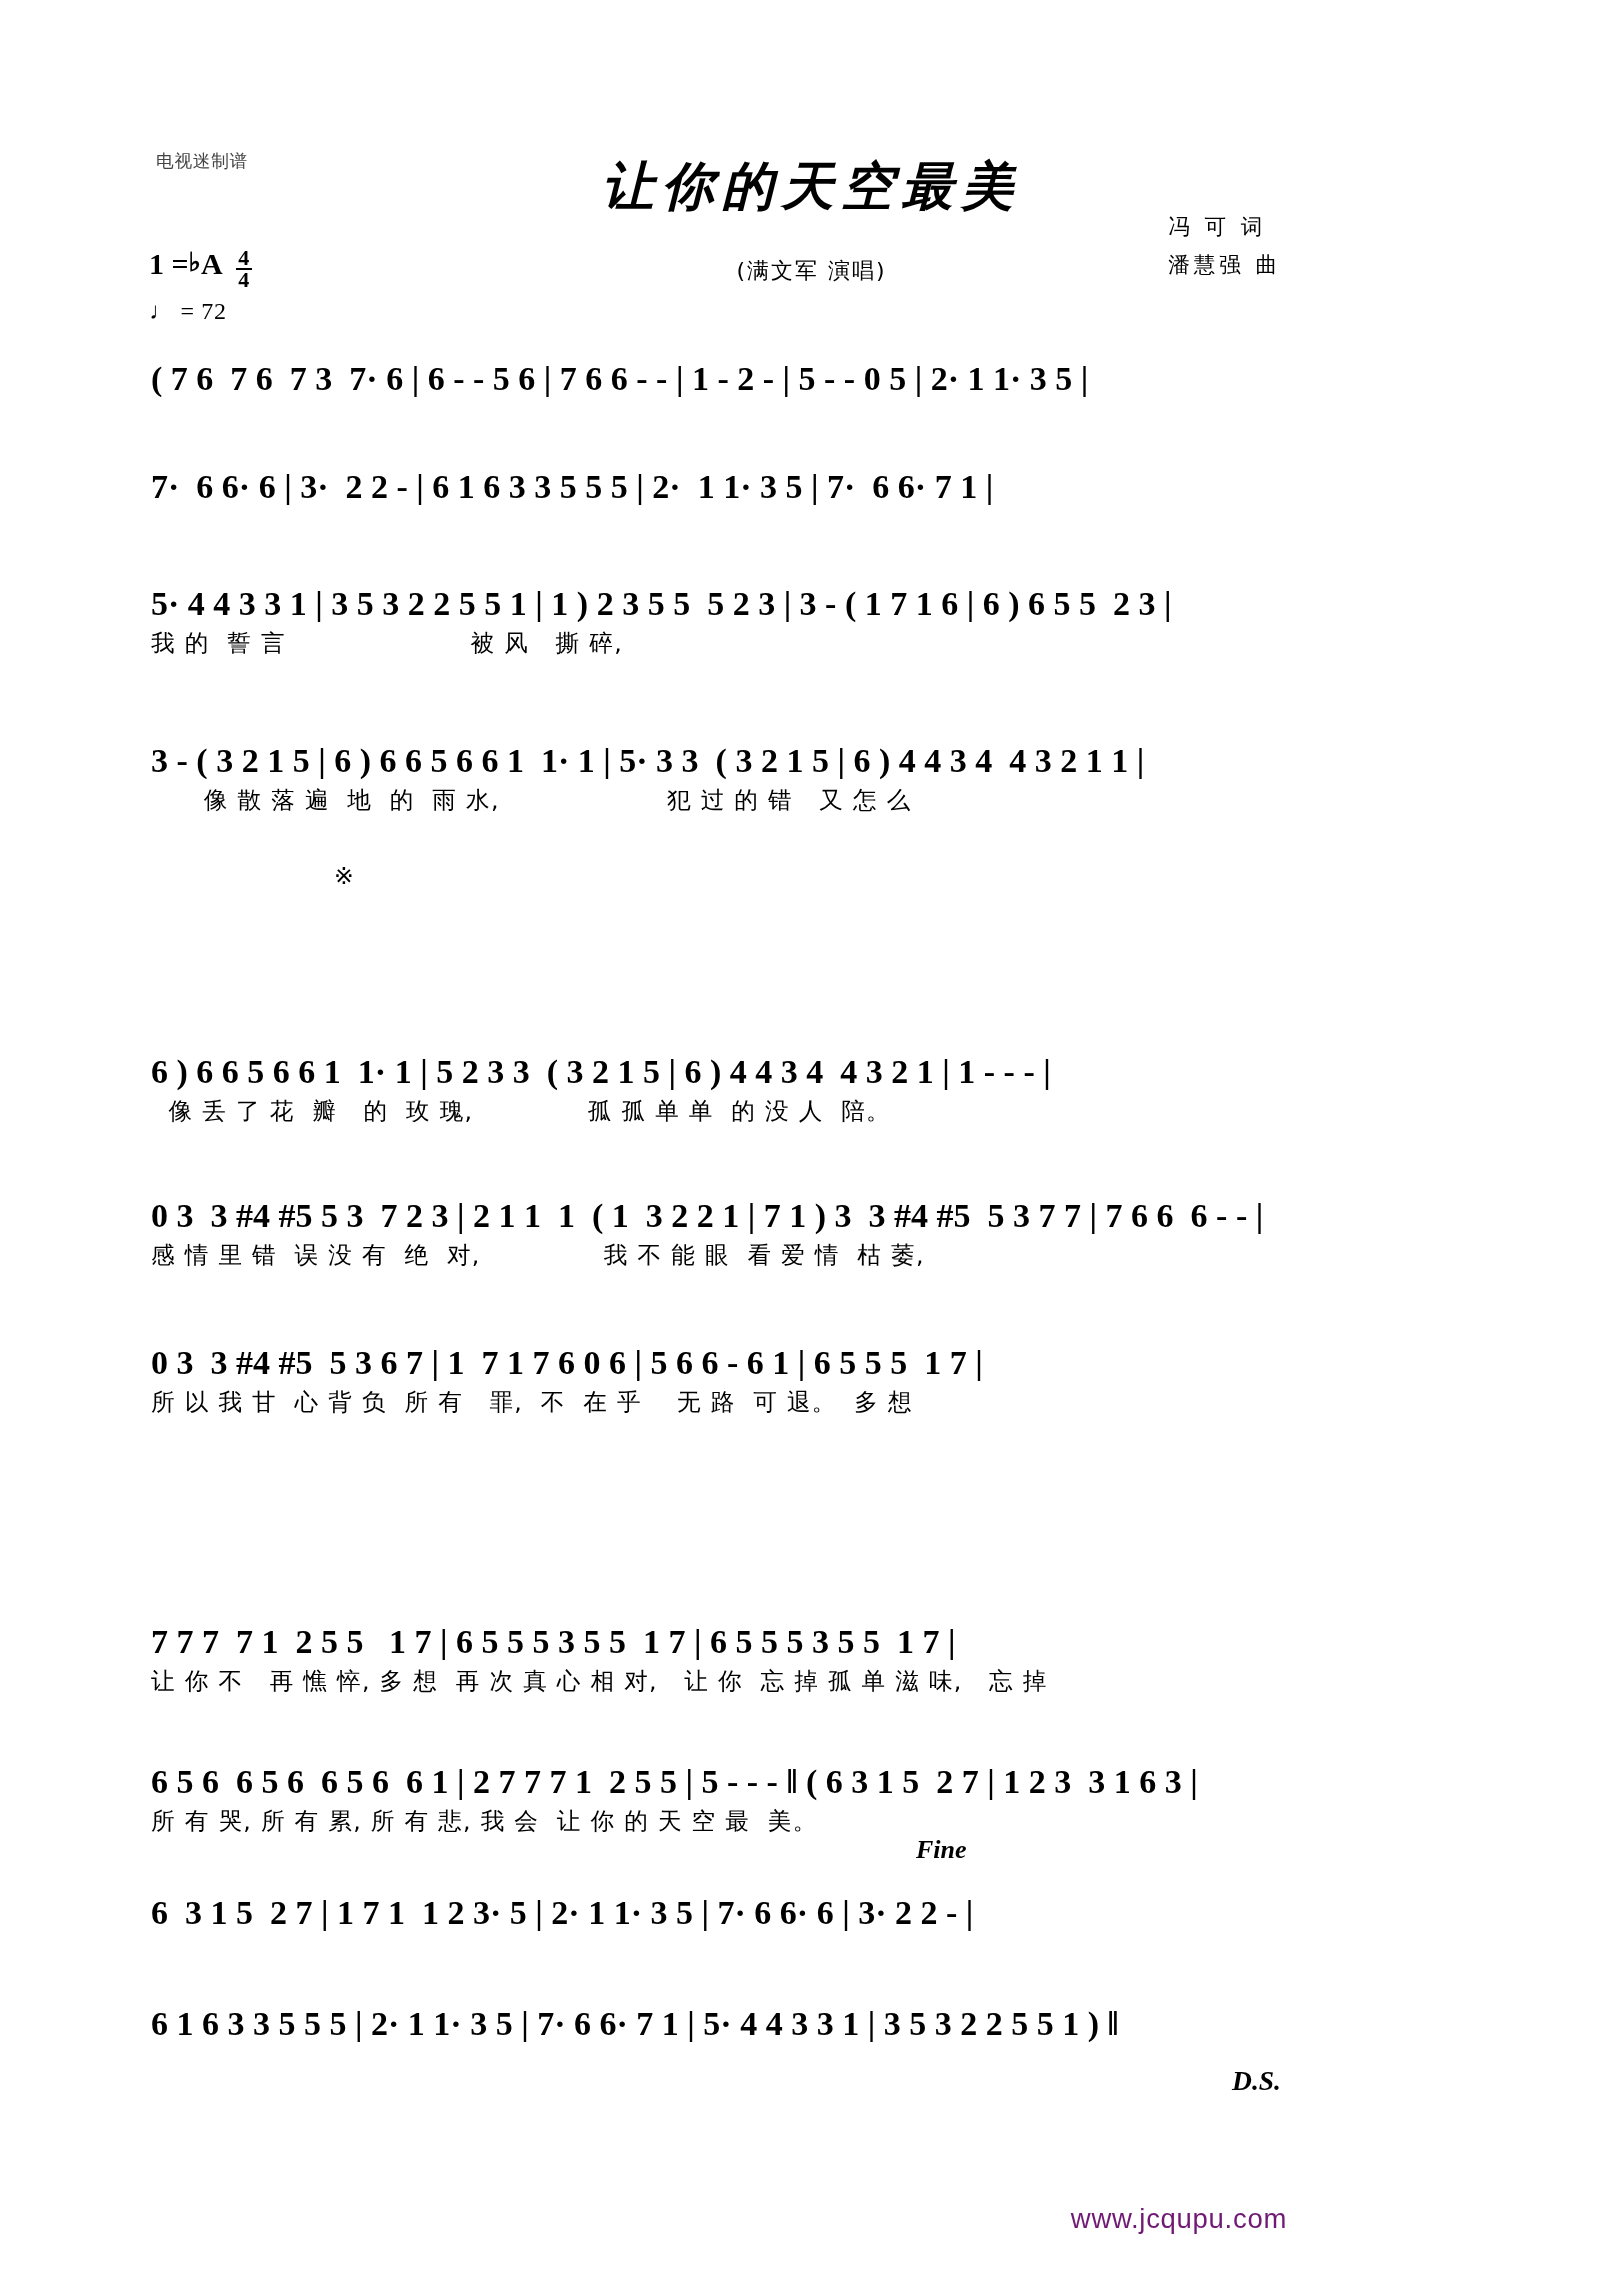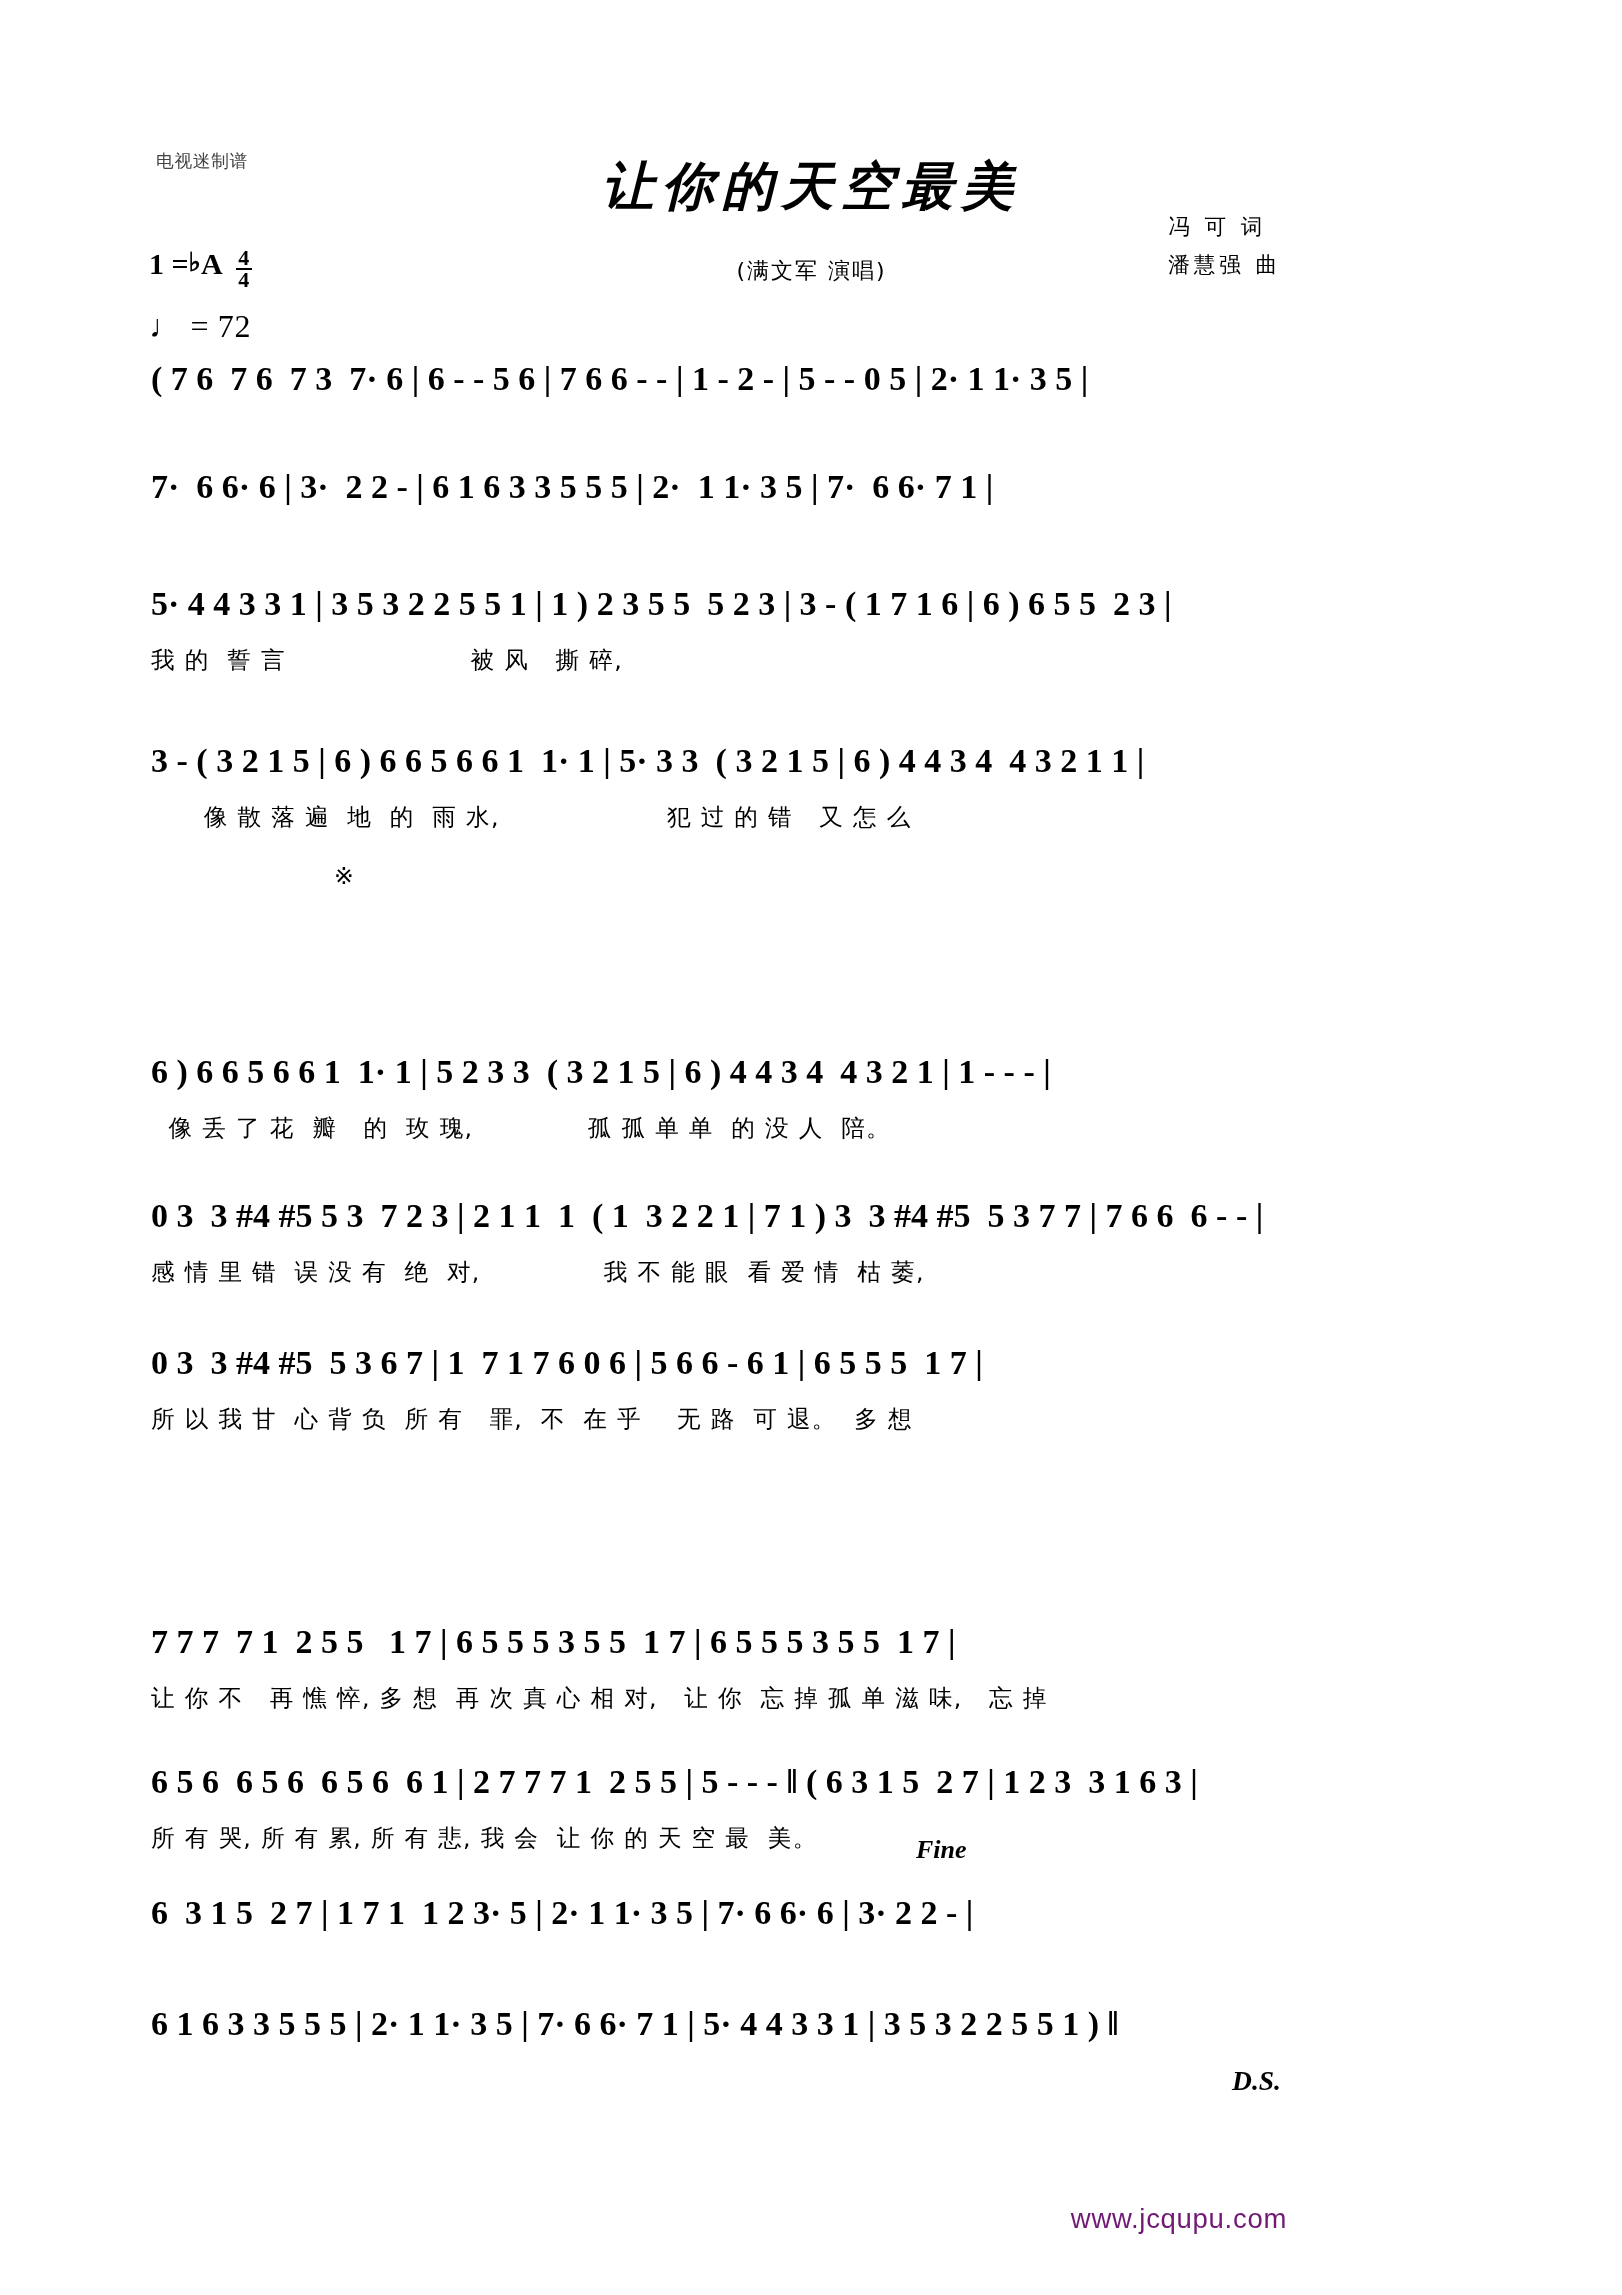--- a/index.html
+++ b/index.html
@@ -82,22 +82,22 @@
     font-size: 22px;
     line-height: 19.6px;
     font-weight: bold;
     vertical-align: top;
     position: relative;
     top: 1.3px;
   }
   .timesig .num { display: block; border-bottom: 2px solid #000; padding: 0 2.6px; }
   .timesig .den { display: block; padding: 0 2.6px; }
   .tempo {
-    margin-top: 20px;
-    font-size: 32px;
+    margin-top: 10px;
+    font-size: 24px;
     font-weight: normal;
     letter-spacing: 0.7px;
   }
 
   
   .system {
     position: absolute;
     left: 151px;
     width: 1335px;
   }
@@ -107,21 +107,21 @@
     font-weight: bold;
     letter-spacing: 0px;
     white-space: pre;
     line-height: 43px;
   }
   .lyrics {
     font-family: "DejaVu Sans", sans-serif;
     font-size: 23.6px;
     letter-spacing: 1.3px;
     white-space: pre;
-    margin-top: 20px;
+    margin-top: 3px;
     line-height: 31px;
   }
   .fine {
     position: absolute;
     font-family: "Liberation Serif", serif;
     font-style: italic;
     font-weight: bold;
     font-size: 26px;
   }
   .ds {

